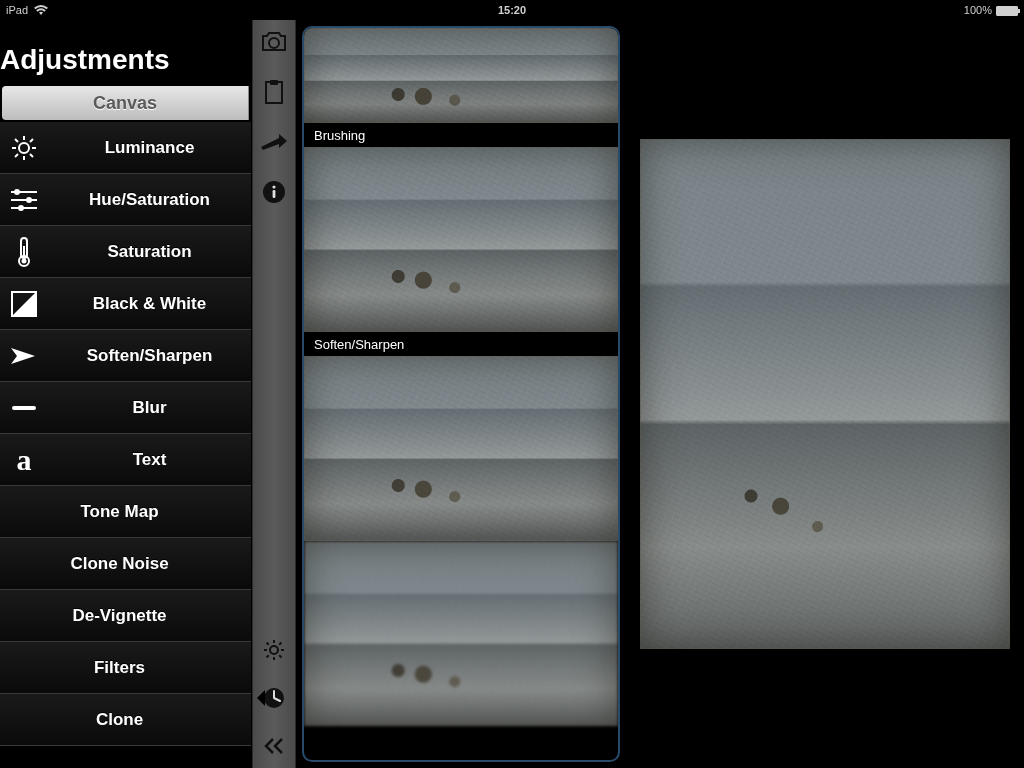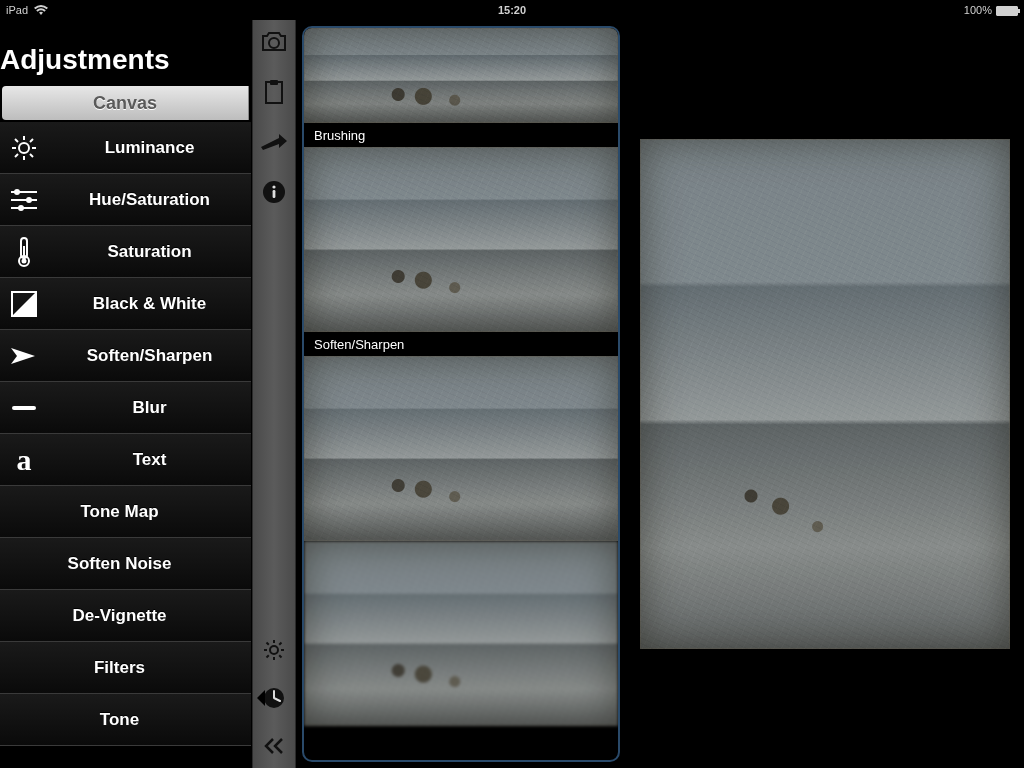--- a/index.html
+++ b/index.html
@@ -169,30 +169,30 @@
         <div class="filter-item">
           <div class="icon">
             <div style="font-family:Georgia,serif;font-size:30px;font-weight:600;color:#fff;line-height:1">a</div>
           </div>
           <div class="label">Text</div>
         </div>
         <div class="filter-item noicon">
           <div class="label">Tone Map</div>
         </div>
         <div class="filter-item noicon">
-          <div class="label">Soften Noise</div>
+          <div class="label">Clone Noise</div>
         </div>
         <div class="filter-item noicon">
           <div class="label">De-Vignette</div>
         </div>
         <div class="filter-item noicon">
           <div class="label">Filters</div>
         </div>
         <div class="filter-item noicon">
-          <div class="label">Tone</div>
+          <div class="label">Clone</div>
         </div>
       </div>
   </div>
 
   <div class="rail">
     <div class="rail-btn">
       <svg width="26" height="22" viewBox="0 0 26 22">
           <path d="M2 5 h4 l2 -3 h10 l2 3 h4 v14 h-22 Z" fill="none" stroke="#111" stroke-width="2"></path>
           <circle cx="13" cy="12" r="5" fill="none" stroke="#111" stroke-width="2"></circle>
         </svg>

